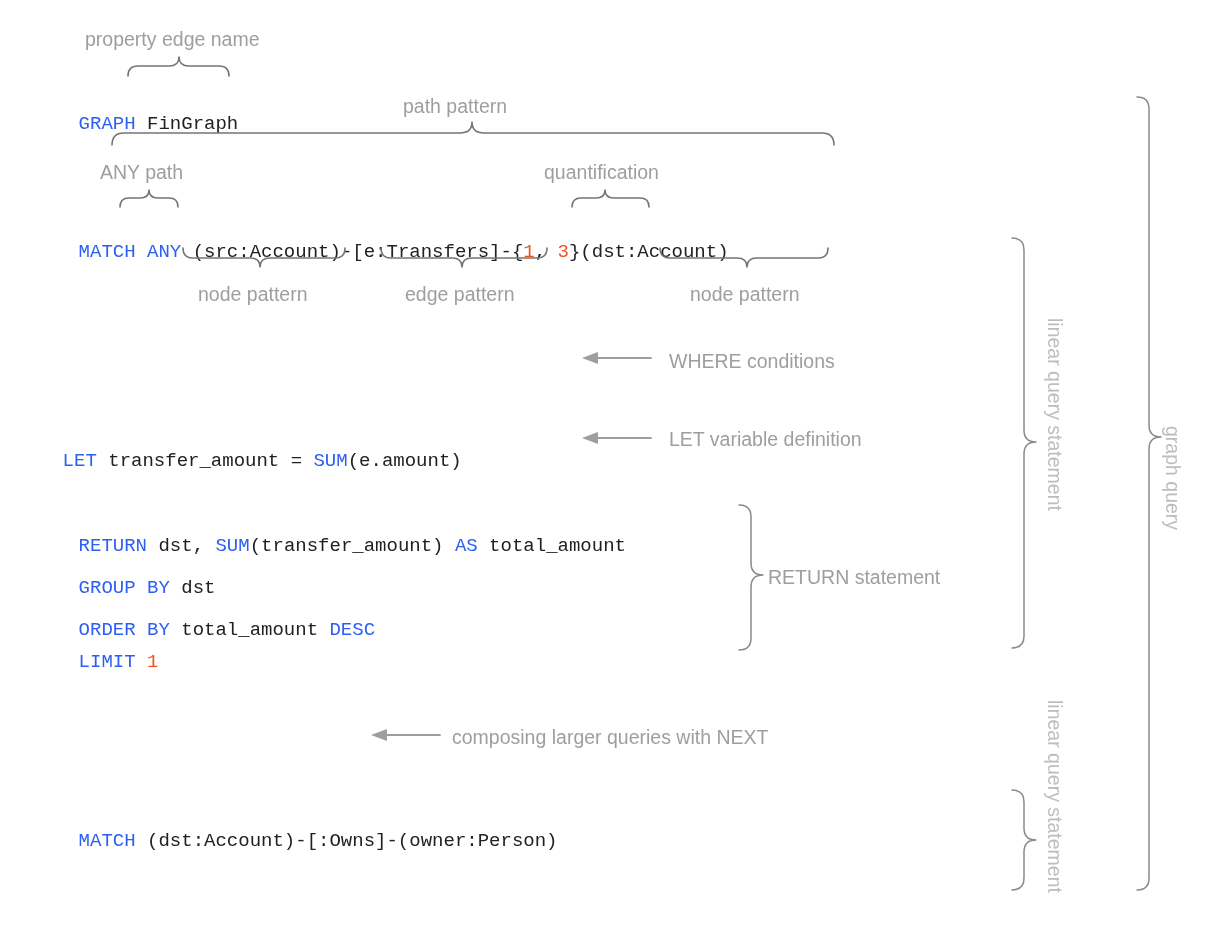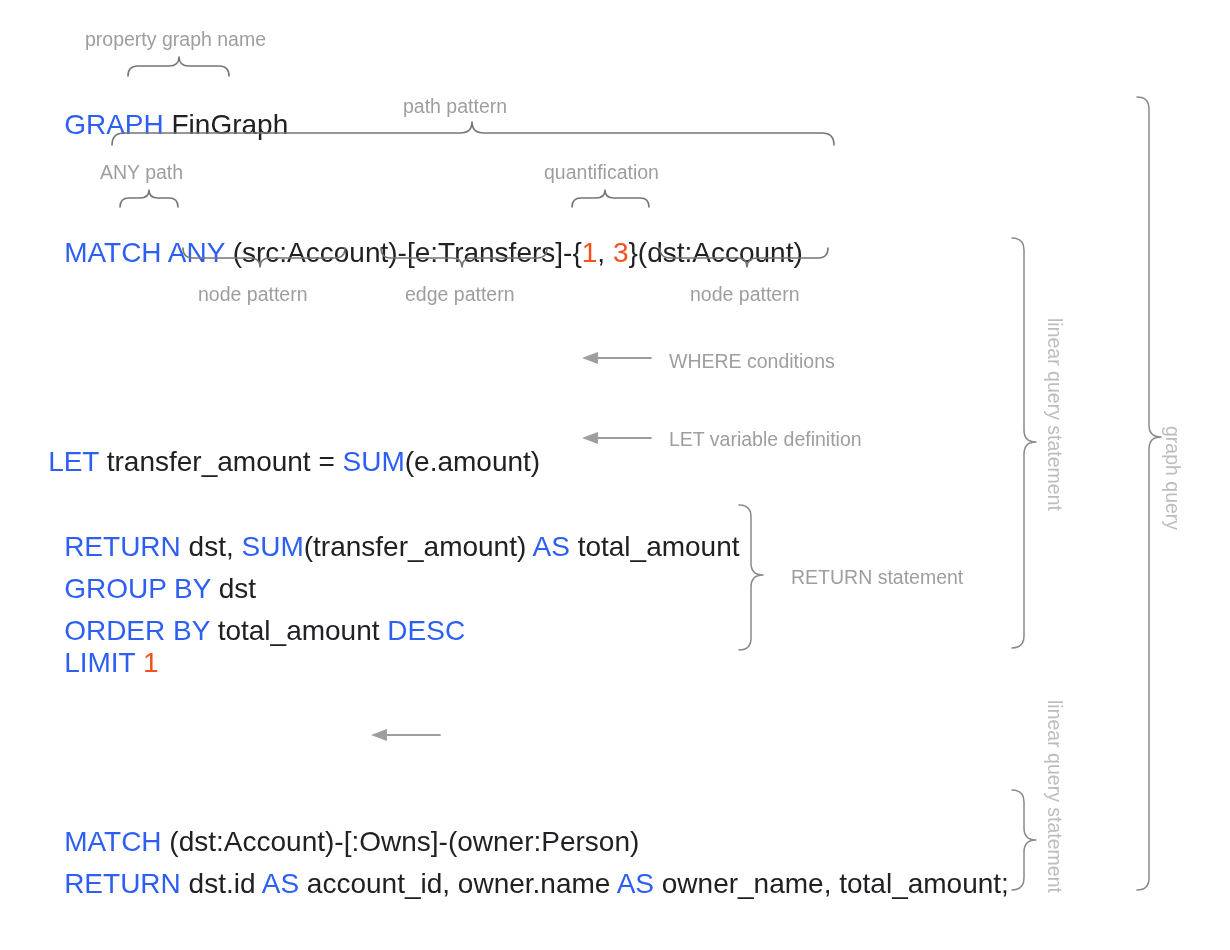--- a/index.html
+++ b/index.html
@@ -6,22 +6,22 @@
   body{
     width:1230px;height:950px;background:#ffffff;
     font-family:"Liberation Sans",sans-serif;
     position:relative;overflow:hidden;
   }
   #stage{position:absolute;left:0;top:0;width:1230px;height:950px;}
 
   
   .code{
     position:absolute;
-    font-family:Liberation Sans, sans-serif;
-    font-size:28px;
+    font-family:Liberation Mono, monospace;
+    font-size:19px;
     line-height:21px;
     letter-spacing:0px;
     color:#202124;
     white-space:pre;
   }
   .kw{color:#2d5ff5;}
   .num{color:#f4511e;}
 
   
   .ann{
@@ -81,36 +81,34 @@
 
   <div class="code" style="left:33px;top:631px;">
     <span class="kw">LIMIT</span><span class="num"> 1</span>
   </div>
 
 
   <div class="code" style="left:33px;top:810px;">
     <span class="kw">MATCH</span><span> (dst:Account)-[:Owns]-(owner:Person)</span>
   </div>
 
-  <div class="code" style="left:33px;top:852px;">
-    <span class="kw">RETURN</span><span> dst.id </span><span class="kw">AS</span><span> account_id, owner.name </span><span class="kw">AS</span><span> owner_name, total_amount;</span>
-  </div>
 
-  <div class="ann" style="left:85px;top:28px;">property graph name</div>
+  <div class="ann" style="left:85px;top:28px;">property edge name</div>
   <div class="ann" style="left:403px;top:95px;">path pattern</div>
   <div class="ann" style="left:100px;top:161px;">ANY path</div>
   <div class="ann" style="left:544px;top:161px;">quantification</div>
 
   <div class="ann" style="left:198px;top:283px;">node pattern</div>
   <div class="ann" style="left:405px;top:283px;">edge pattern</div>
   <div class="ann" style="left:690px;top:283px;">node pattern</div>
 
   <div class="ann" style="left:669px;top:350px;">WHERE conditions</div>
   <div class="ann" style="left:669px;top:428px;">LET variable definition</div>
-  <div class="ann" style="left:768px;top:566px;margin-left:23px;">RETURN statement</div>
+  <div class="ann" style="left:768px;top:566px;">RETURN statement</div>
+  <div class="ann" style="left:452px;top:726px;">composing larger queries with NEXT</div>
 
   <div class="vann" style="left:1066px;top:318px;">linear query statement</div>
   <div class="vann" style="left:1066px;top:700px;">linear query statement</div>
   <div class="vann" style="left:1184px;top:426px;">graph query</div>
 
   <svg class="deco" viewBox="0 0 1230 950">
 
     <path d="M128,76 q0,-10 10,-10 L169,66 q10,0 10,-9 q0,9 10,9 L219,66 q10,0 10,10"></path>
 
     <path d="M112,145 q0,-12 12,-12 L460,133 q12,0 12,-11 q0,11 12,11 L822,133 q12,0 12,12"></path>

